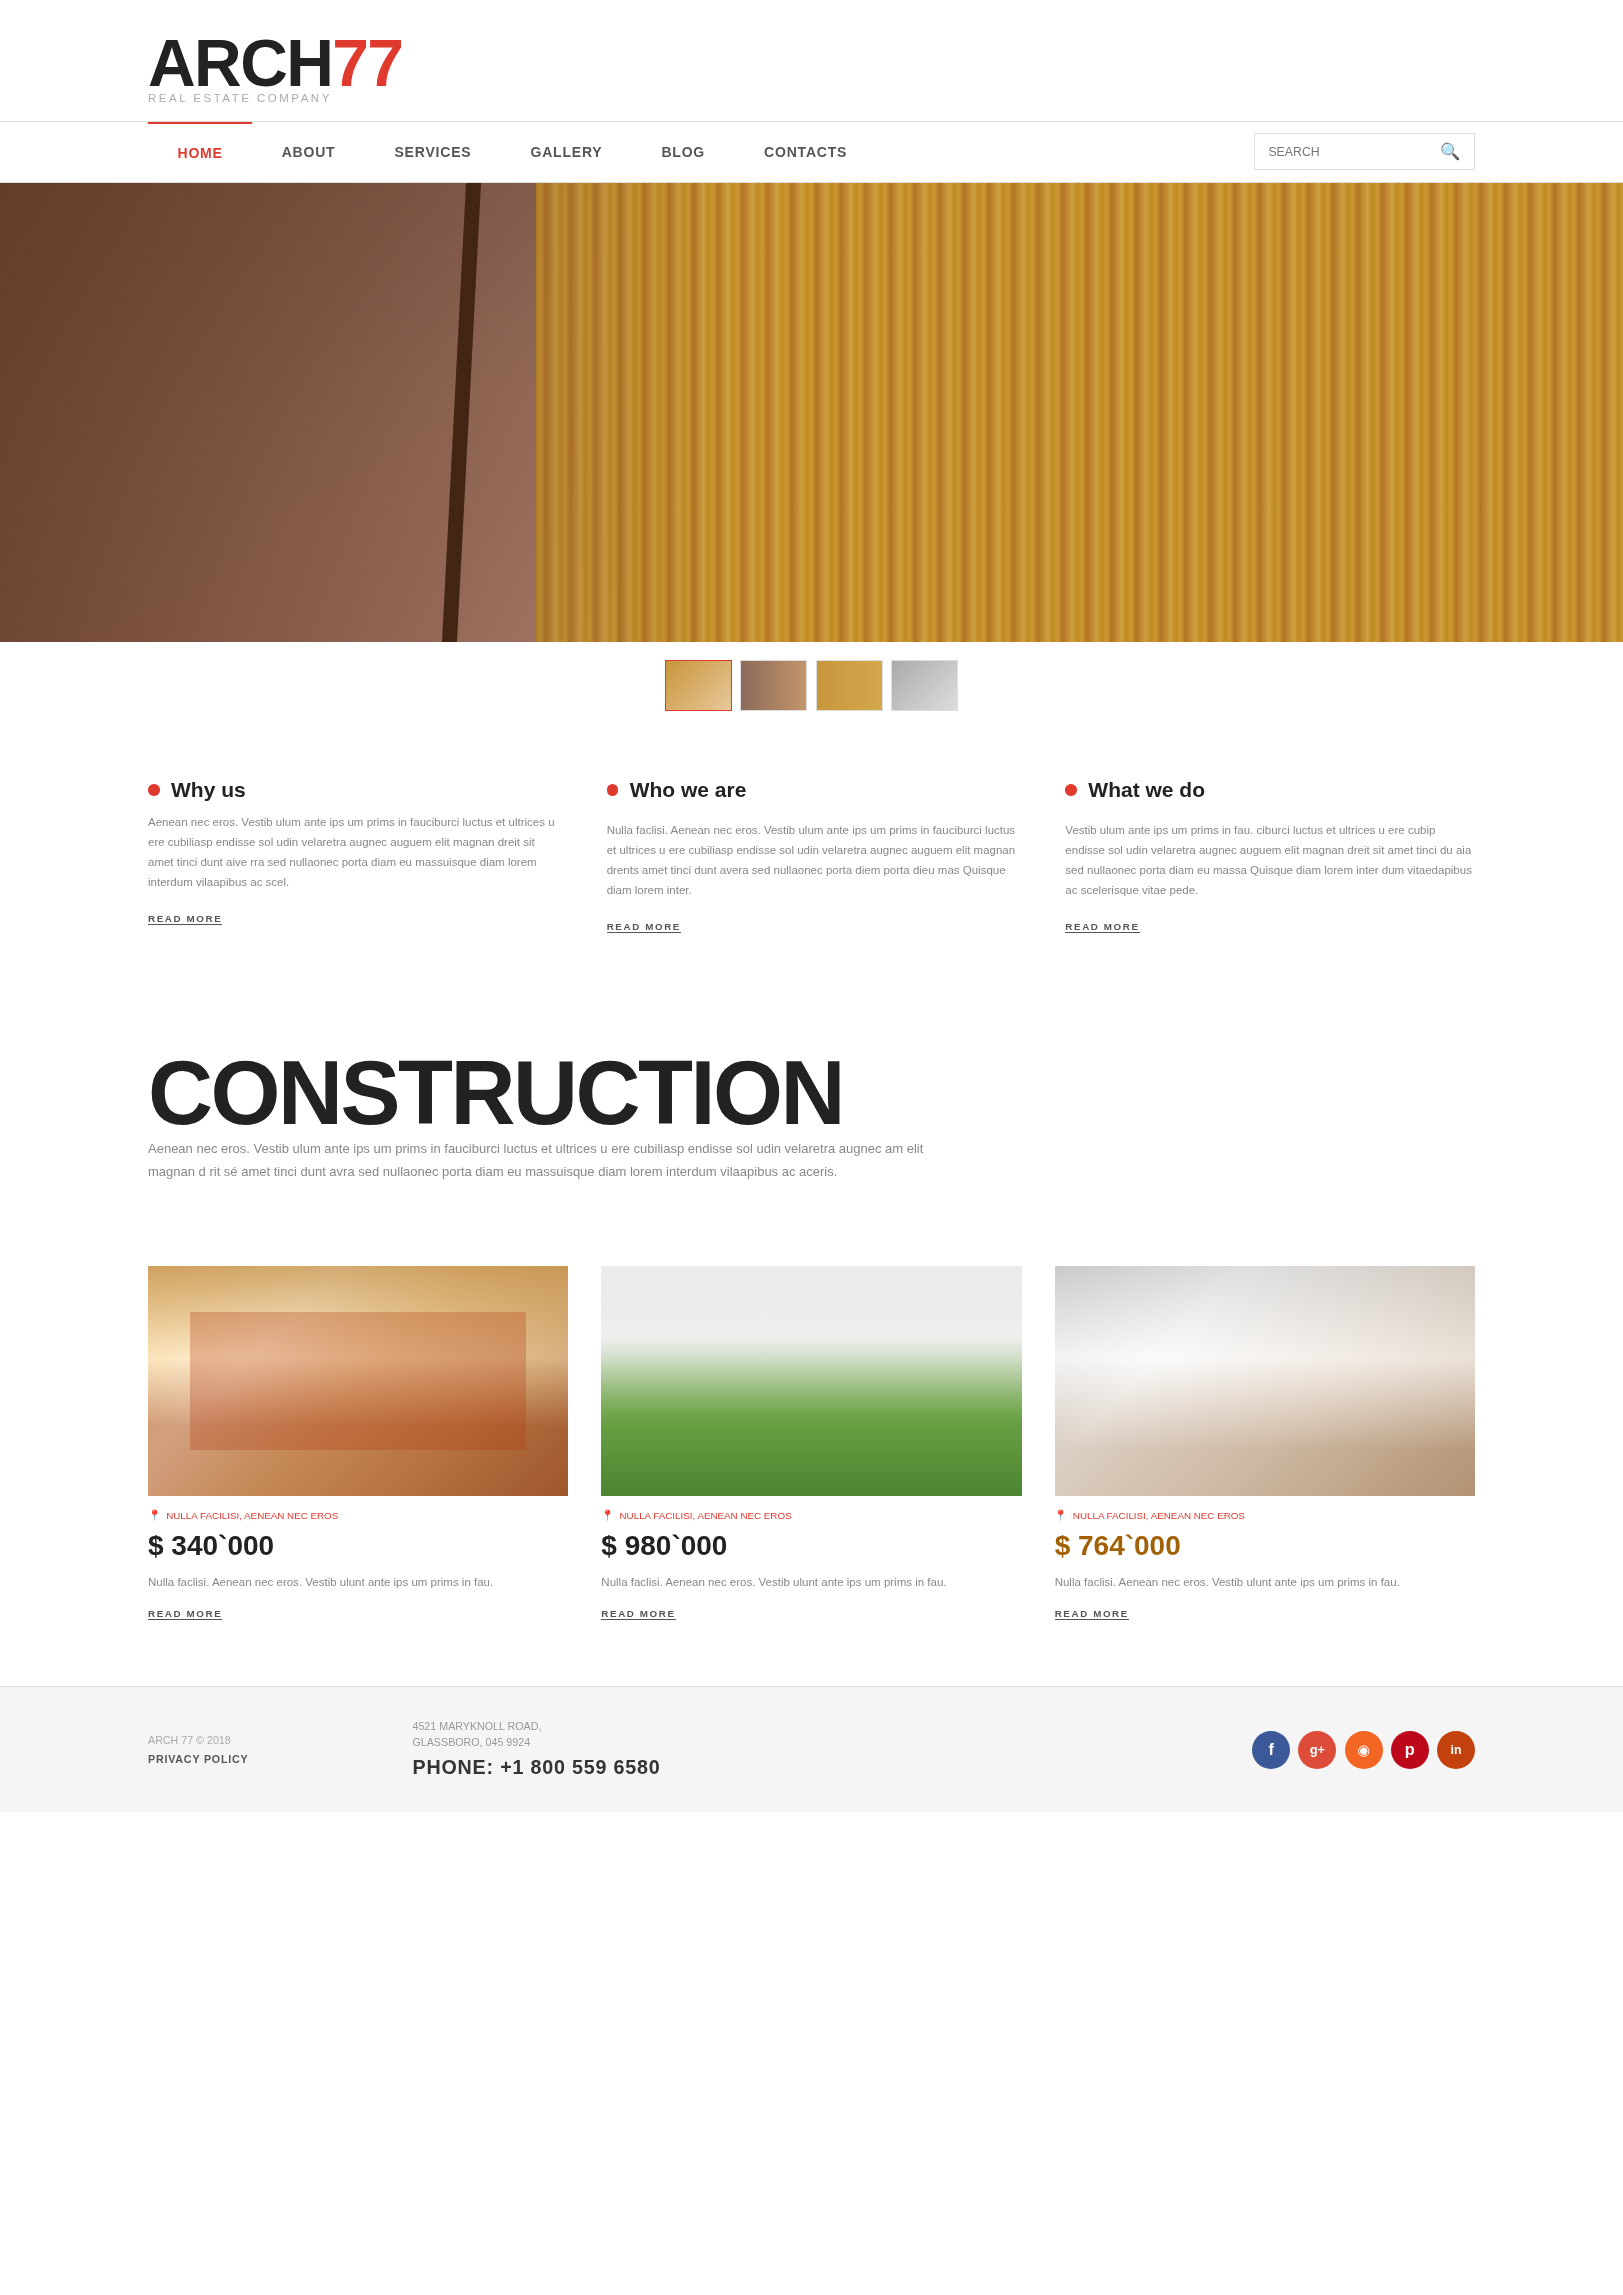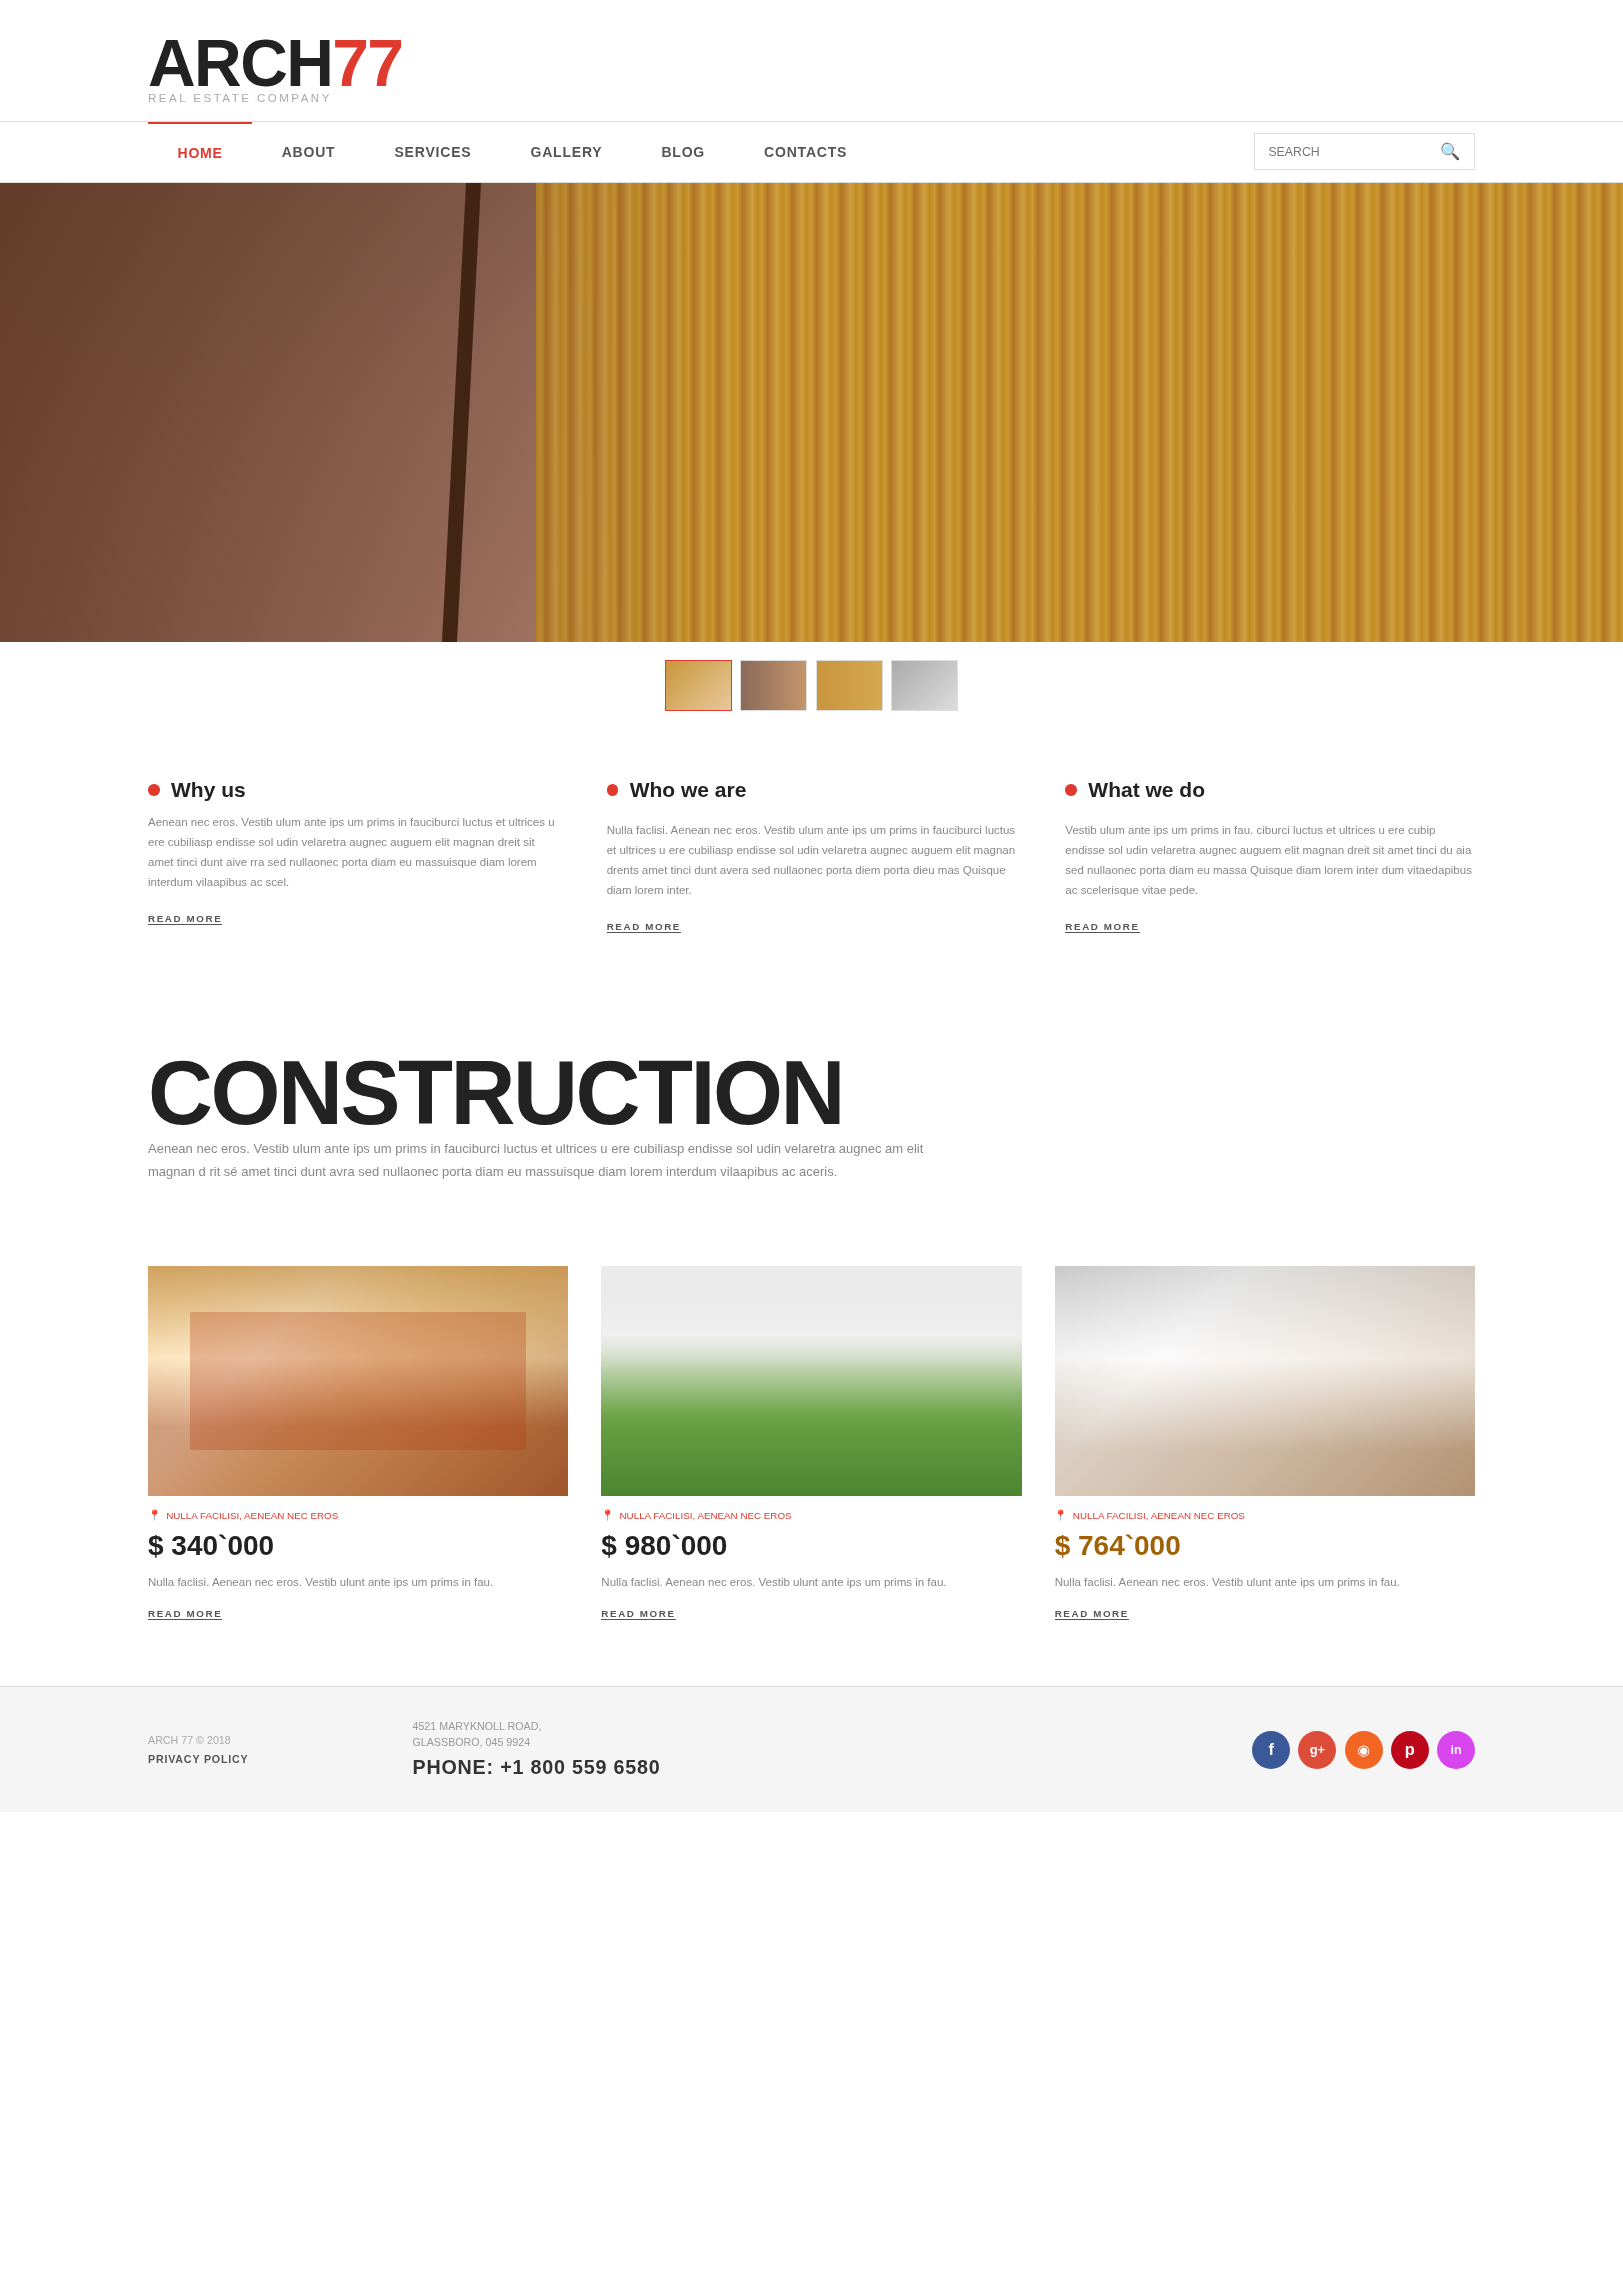--- a/index.html
+++ b/index.html
@@ -146,16 +146,16 @@
       <span>PHONE:</span>
       <span>+1 800 559 6580</span>
     </div>
   </div>
 
   <div style="margin-left: auto; display: flex; gap: 8.2px; align-items: center;">
     <div style="width: 38px; height: 38px; border-radius: 50%; background: #3b5998; display: flex; align-items: center; justify-content: center; color: #fff; font-size: 16.4px; font-weight: 700; cursor: pointer;">f</div>
     <div style="width: 38px; height: 38px; border-radius: 50%; background: #dd4b39; display: flex; align-items: center; justify-content: center; color: #fff; font-size: 13px; font-weight: 700; cursor: pointer;">g+</div>
     <div style="width: 38px; height: 38px; border-radius: 50%; background: #f26522; display: flex; align-items: center; justify-content: center; color: #fff; font-size: 14.8px; cursor: pointer;">◉</div>
     <div style="width: 38px; height: 38px; border-radius: 50%; background: #bd081c; display: flex; align-items: center; justify-content: center; color: #fff; font-size: 16.4px; font-weight: 700; cursor: pointer;">p</div>
-    <div style="width: 38px; height: 38px; border-radius: 50%; background: #d946ef; display: flex; align-items: center; justify-content: center; color: #fff; font-size: 12.3px; font-weight: 700; cursor: pointer;">in</div>
+    <div style="width: 38px; height: 38px; border-radius: 50%; background: #c2410c; display: flex; align-items: center; justify-content: center; color: #fff; font-size: 12.3px; font-weight: 700; cursor: pointer;">in</div>
   </div>
 </footer>
 
 
 </body></html>

